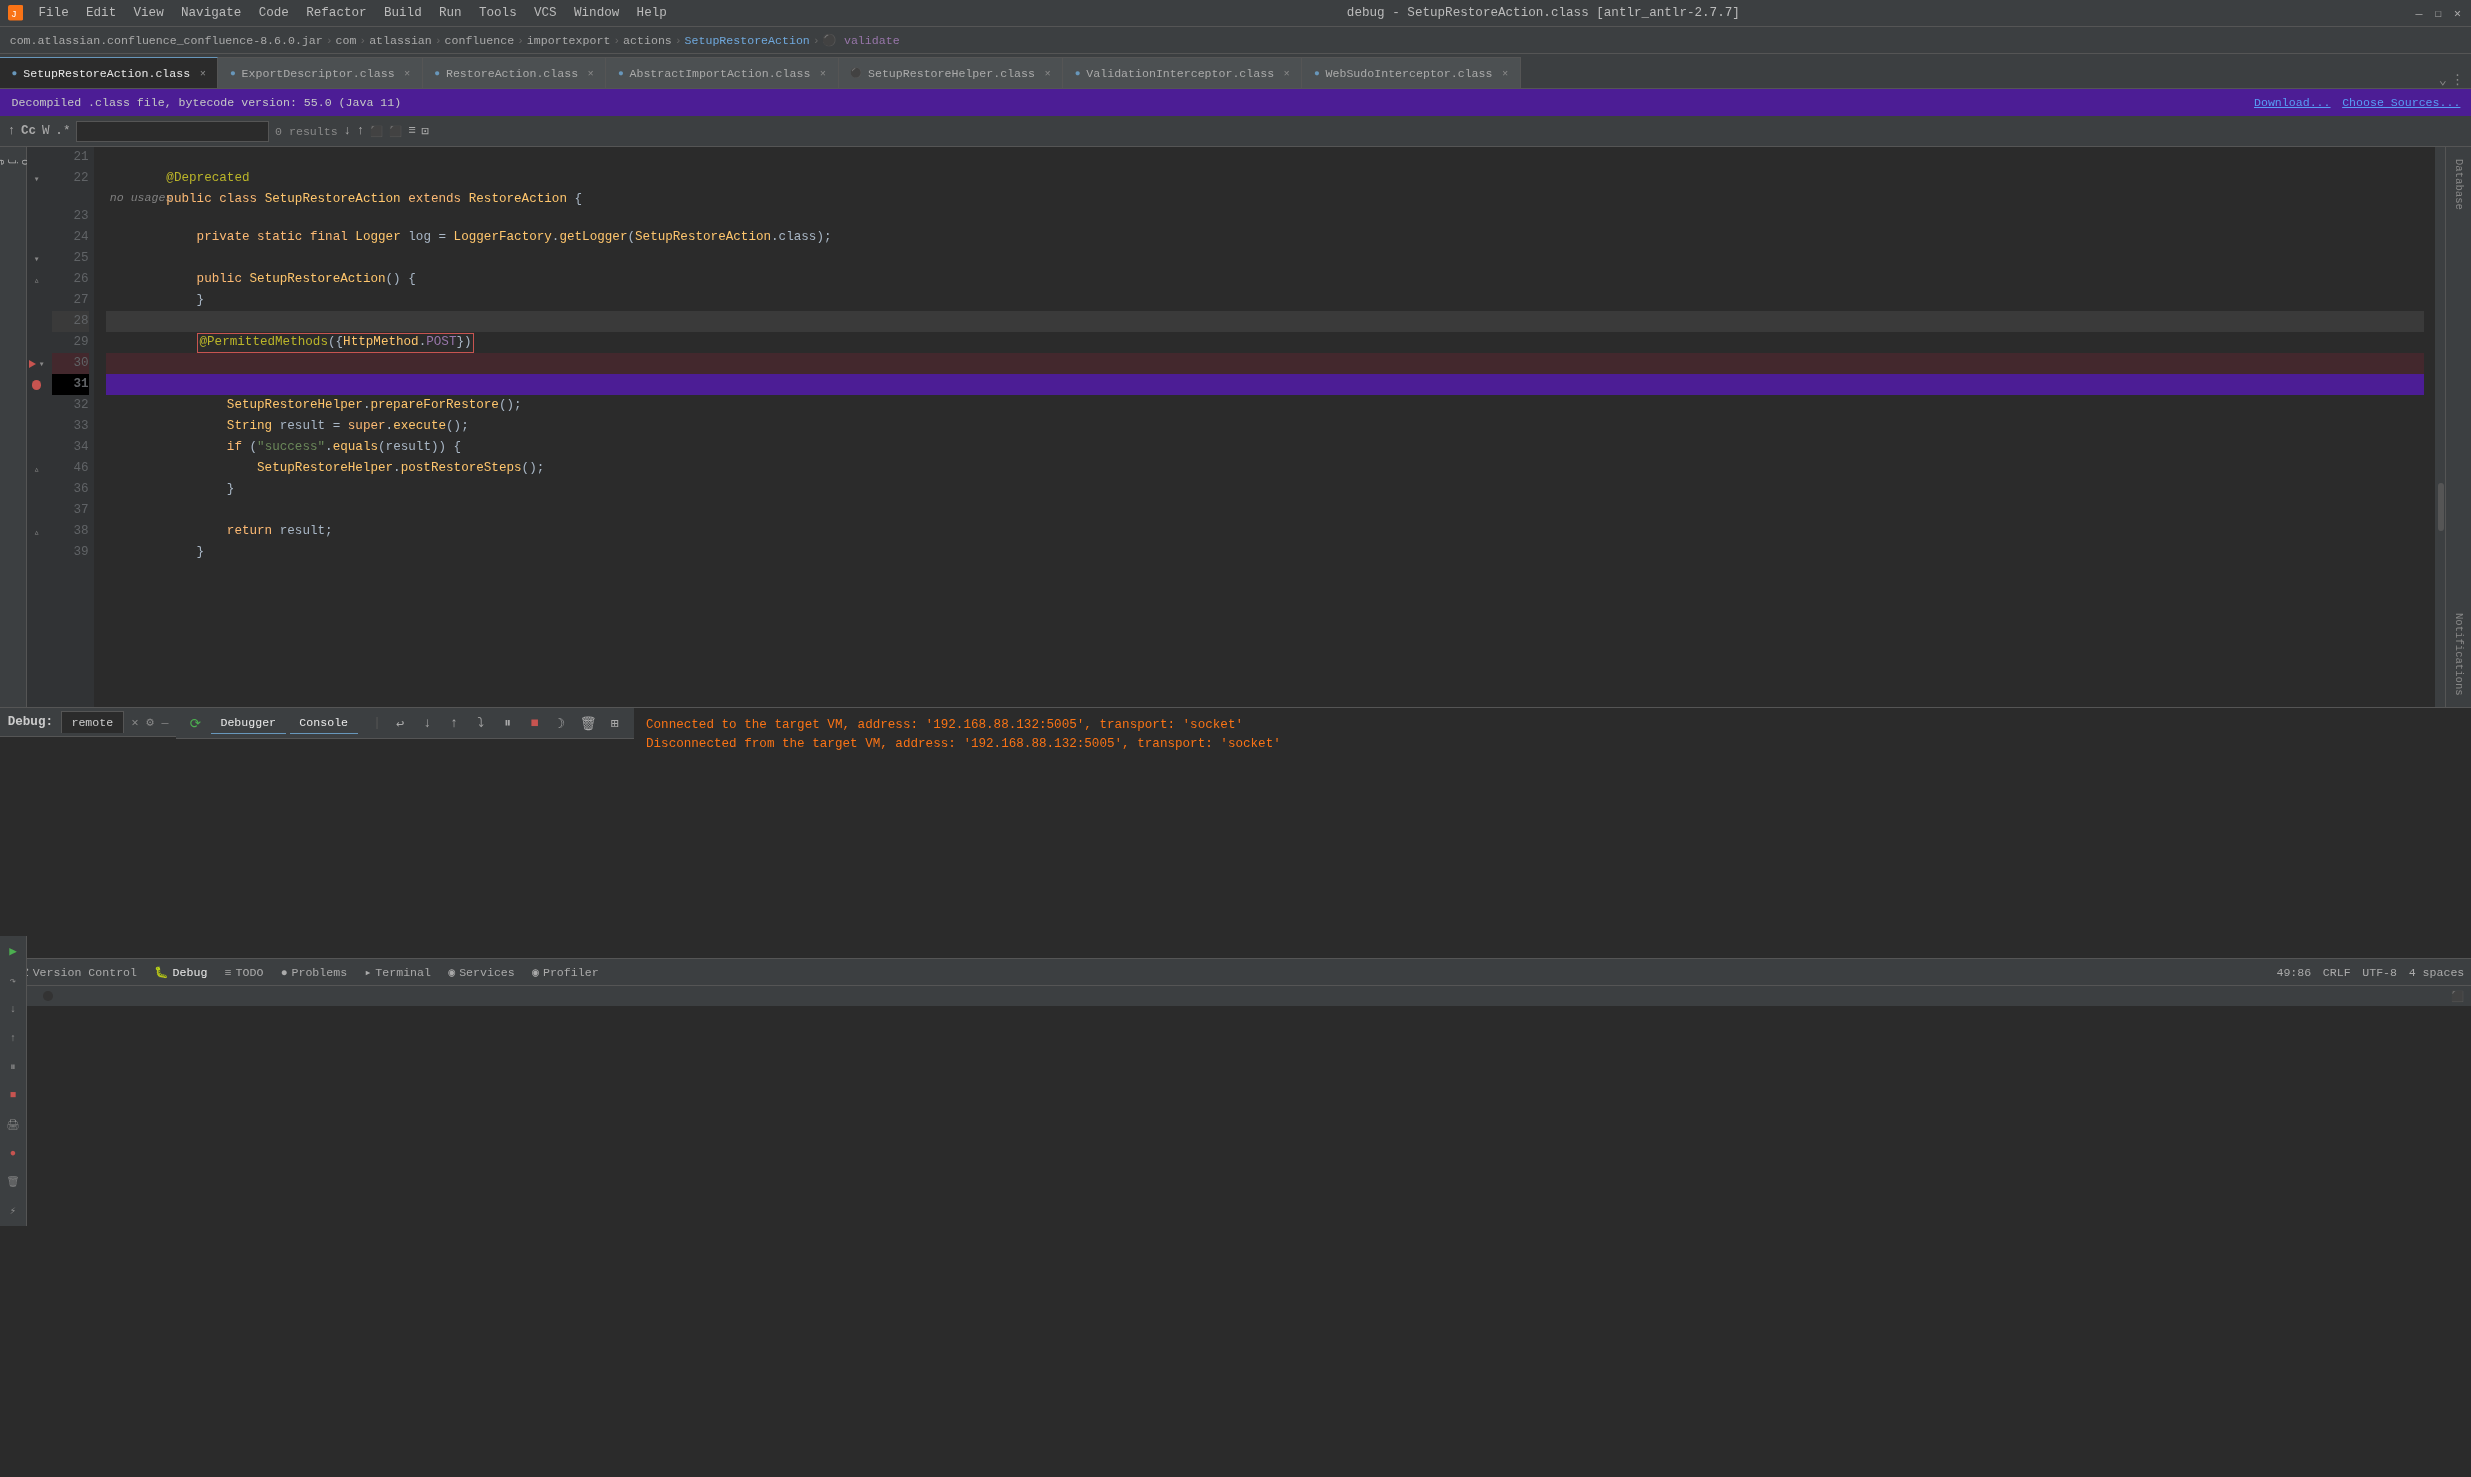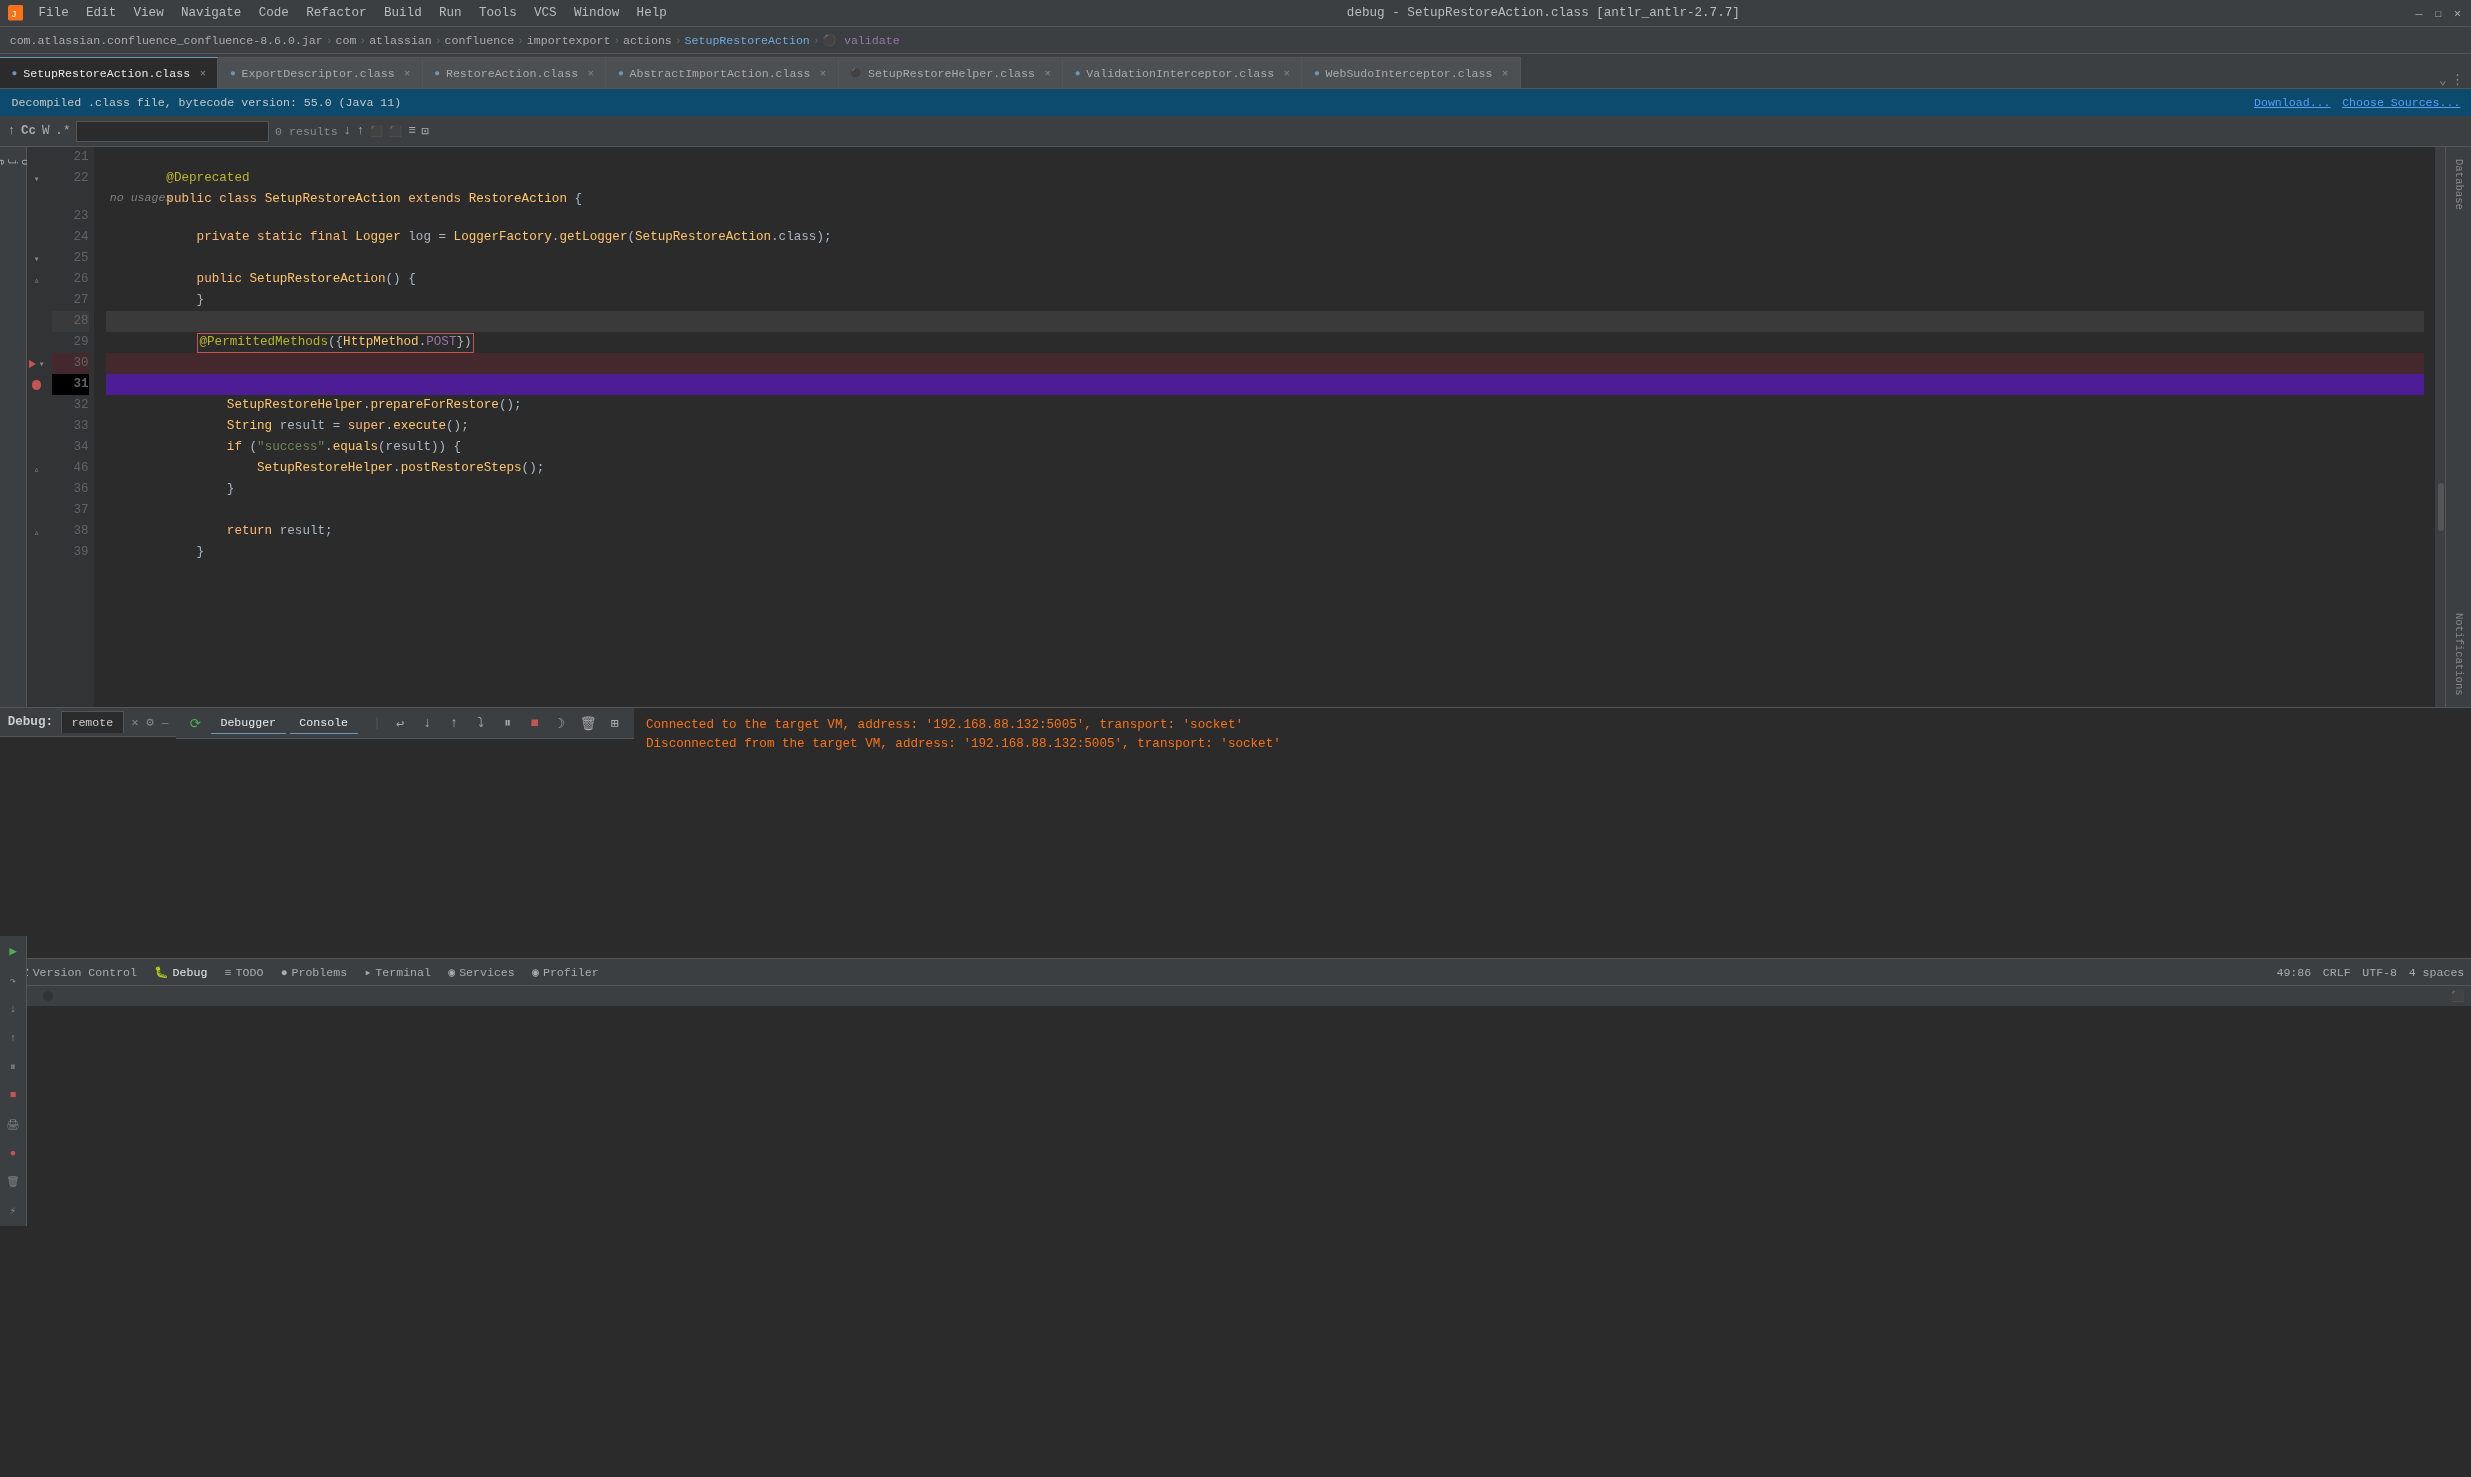--- a/index.html
+++ b/index.html
@@ -100,21 +100,21 @@
       background: #2b2b2b;
       color: #e8e8e8;
       border-top: 1.9px solid #6897bb;
     }
     .tab .tab-icon { font-size: 9.7px; }
     .tab .tab-close { font-size: 9.7px; color: #888; margin-left: 3.9px; }
 
     
     .file-info-bar {
       height: 27px;
-      background: #0c4a6e;
+      background: #4c1d95;
       display: flex;
       align-items: center;
       padding: 0 11.6px;
       font-size: 11.6px;
       color: #c5c8c6;
       gap: 7.7px;
     }
     .file-info-bar .download-link { color: #589df6; text-decoration: underline; cursor: pointer; }
 
     

